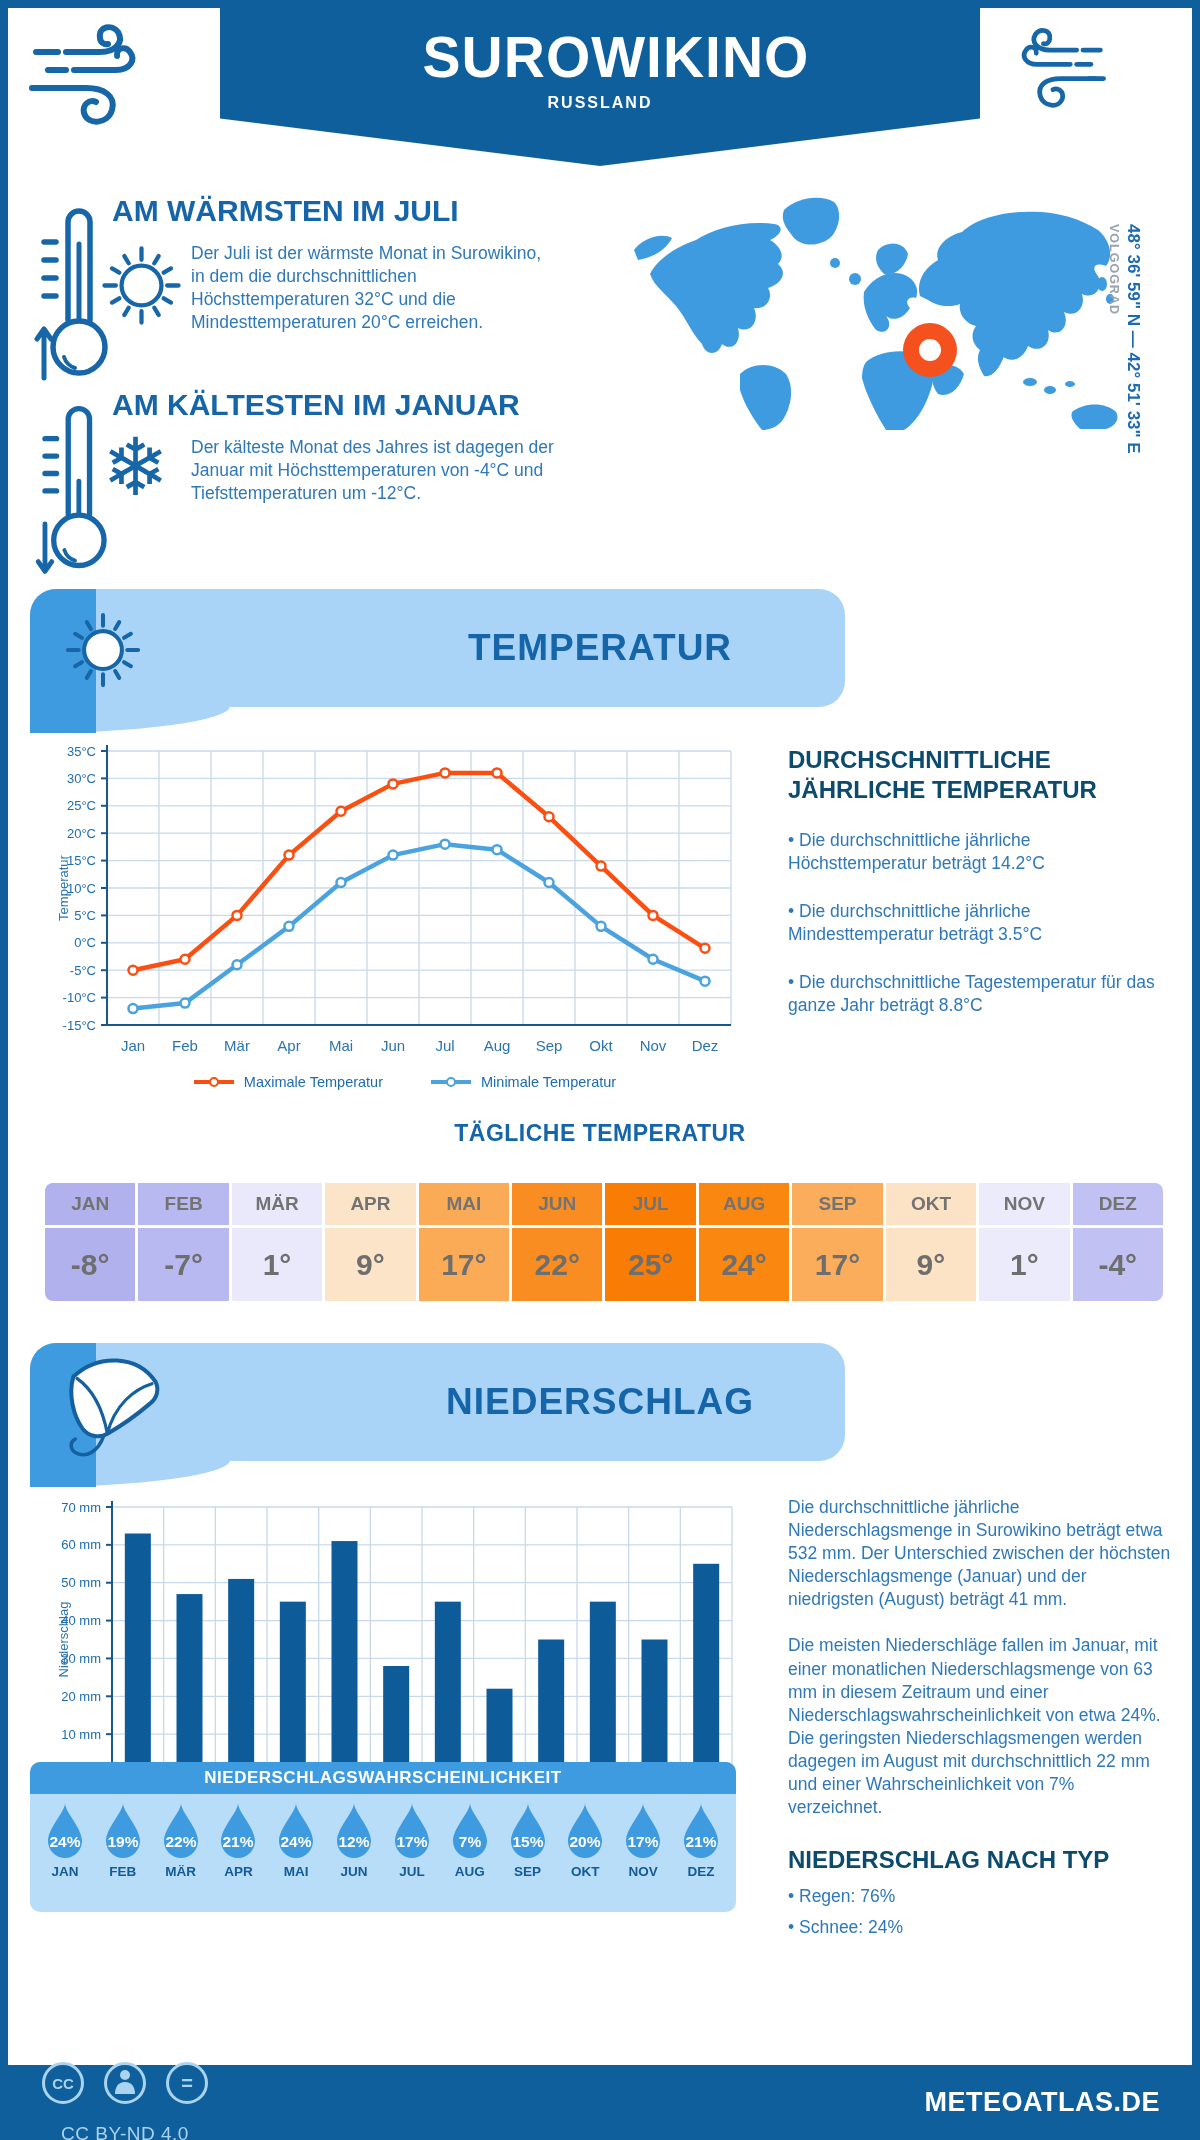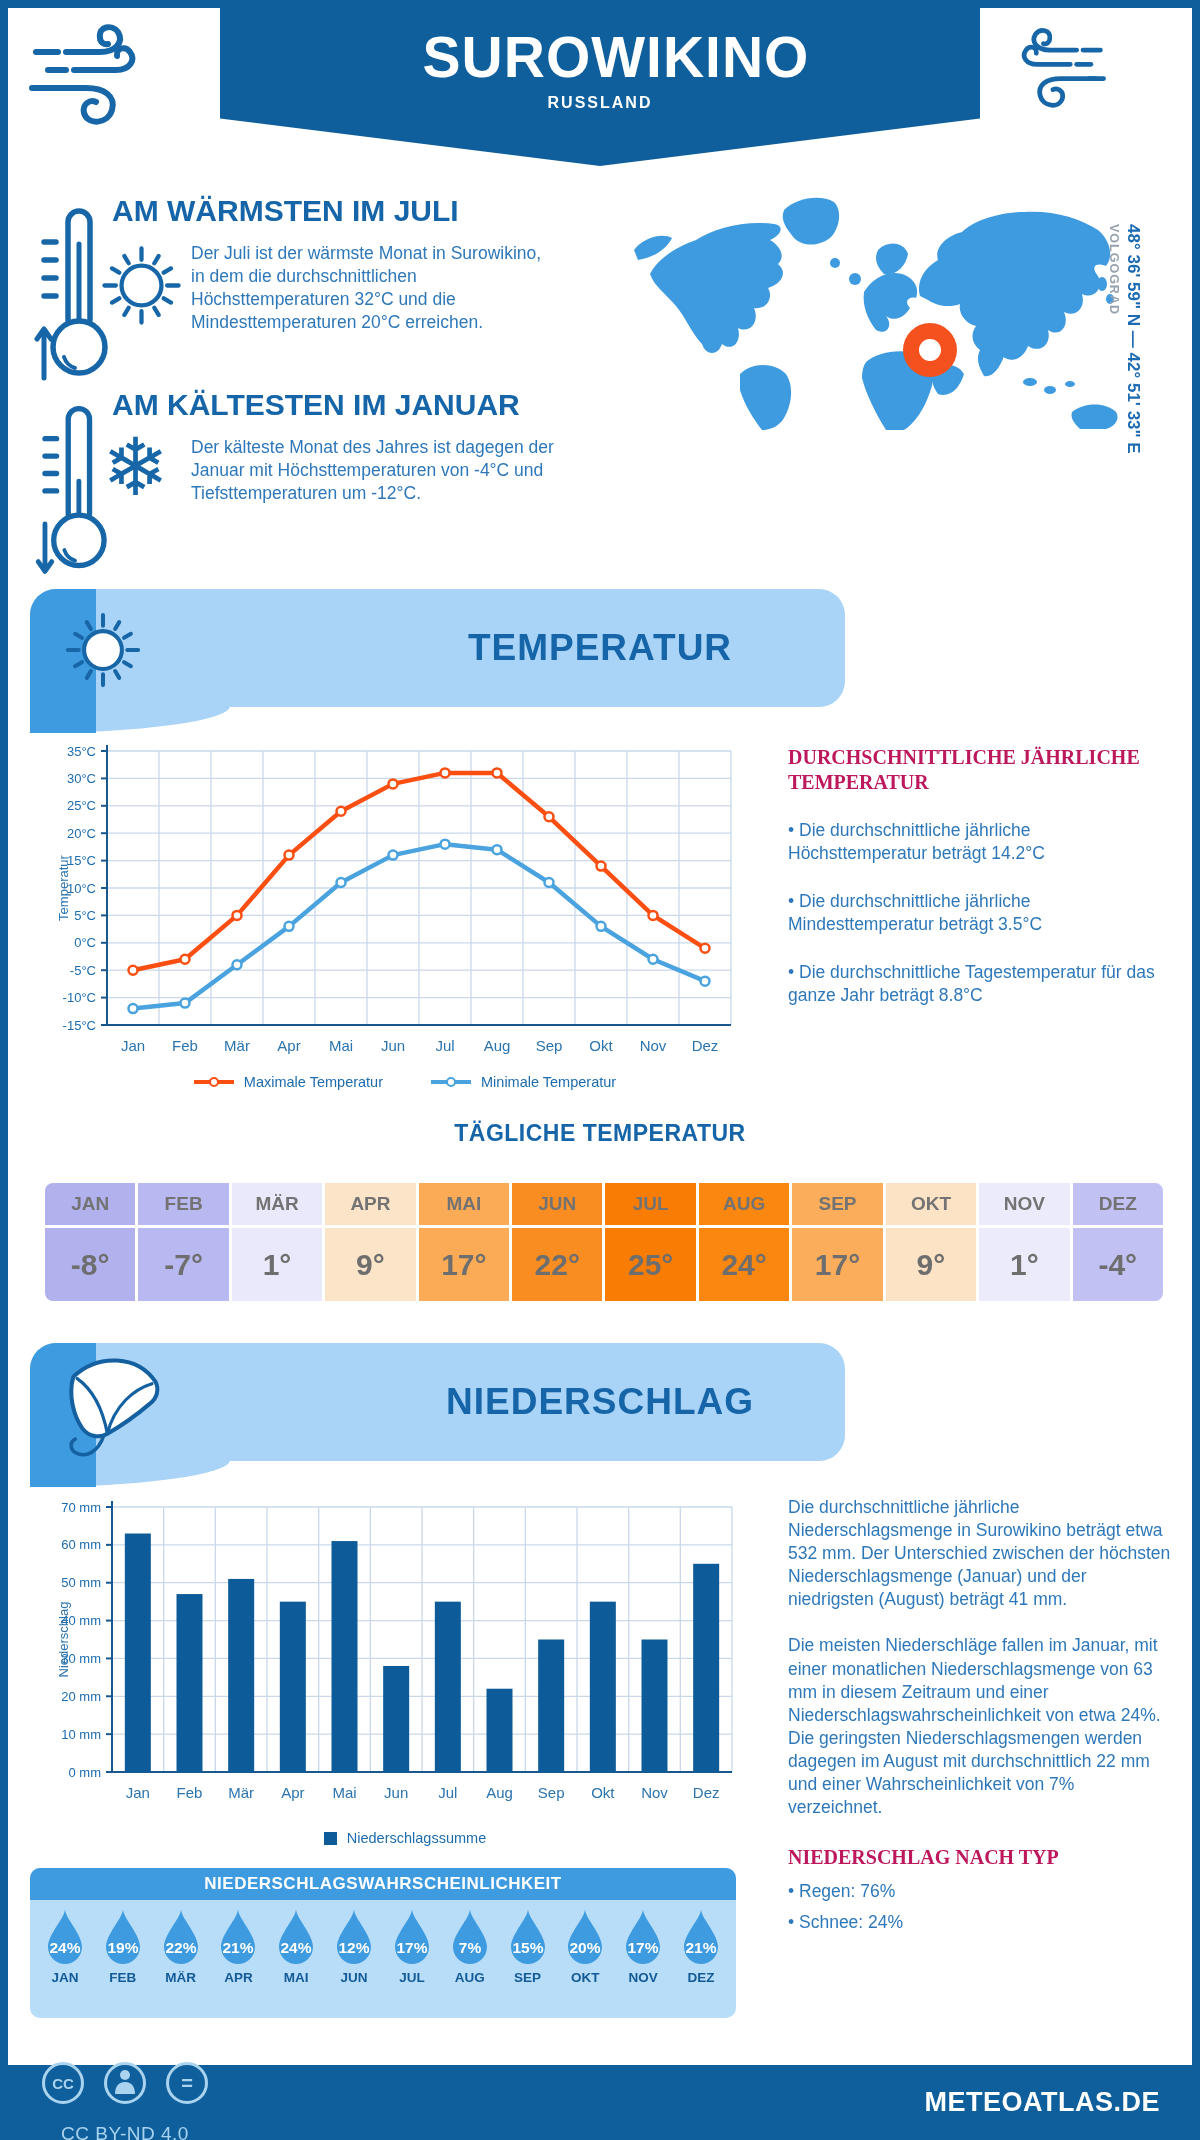--- a/index.html
+++ b/index.html
@@ -34,21 +34,21 @@
   .banner-tail-dark { position:absolute; left:0; top:117px; width:66px; height:27px; background:#3f9bdf; }
   .banner-title { position:absolute; left:0; top:0; width:1140px; height:118px; display:flex;
                   align-items:center; justify-content:center; font-size:37px; font-weight:800; color:#1565a8;
                   letter-spacing:1px; }
 
   svg text { font-family:"Liberation Sans", sans-serif; }
 
   .legend-row { display:flex; justify-content:center; gap:48px; align-items:center; }
   .legend-item { display:flex; align-items:center; gap:10px; font-size:14.5px; color:#1d6cae; }
 
-  .panel-heading { font-size:20px; font-weight:800; color:#be185d; line-height:1.25;font-family:Liberation Serif, serif; }
+  .panel-heading { font-size:24px; font-weight:800; color:#0c4a6e; line-height:1.25; }
   .panel-text { font-size:17.5px; line-height:1.32; color:#2e78ba; }
 
   .daily-heading { width:1200px; text-align:center; font-size:23px; font-weight:800; color:#1565a8; letter-spacing:0.5px; }
   .daily-table { display:grid; grid-template-columns:repeat(12,1fr); grid-template-rows:42px 73px; gap:3px;
                  width:1118px; border-radius:8px; overflow:hidden; }
   .daily-cell { display:flex; align-items:center; justify-content:center; font-weight:700; }
   .daily-cell.m { font-size:19px; color:#737373; }
   .daily-cell.v { font-size:30px; color:#6e6e6e; }
 
   .prob-box { width:706px; height:150px; background:#b7ddf9; border-radius:10px; overflow:hidden; }
@@ -397,21 +397,21 @@
     </div>
 
   <div class="abs" style="left:788px;top:1496px;width:385px">
     <div class="panel-text">Die durchschnittliche jährliche Niederschlagsmenge in Surowikino beträgt etwa 532 mm. Der Unterschied zwischen der höchsten Niederschlagsmenge (Januar) und der niedrigsten (August) beträgt 41 mm.</div>
     <div class="panel-text" style="margin-top:23px">Die meisten Niederschläge fallen im Januar, mit einer monatlichen Niederschlagsmenge von 63 mm in diesem Zeitraum und einer Niederschlagswahrscheinlichkeit von etwa 24%. Die geringsten Niederschlagsmengen werden dagegen im August mit durchschnittlich 22 mm und einer Wahrscheinlichkeit von 7% verzeichnet.</div>
     <div class="panel-heading" style="margin-top:26px">NIEDERSCHLAG NACH TYP</div>
     <div class="panel-text" style="margin-top:10px">• Regen: 76%</div>
     <div class="panel-text" style="margin-top:8px">• Schnee: 24%</div>
   </div>
 
-  <div class="abs prob-box" style="left:30px;top:1868px">
+  <div class="abs prob-box" style="left:30px;top:1762px">
     <div class="prob-header">NIEDERSCHLAGSWAHRSCHEINLICHKEIT</div>
     <div id="prob-row" class="prob-row">
         <div class="prob-col">
           <svg width="44" height="58" viewBox="0 0 44 58">
             <path d="M22,1 C22,10 5,26 5,39 A17,17 0 0 0 39,39 C39,26 22,10 22,1 Z" fill="#3f9bdf"></path>
             <text x="22" y="44.5" text-anchor="middle" font-size="15.5" font-weight="700" fill="#fff">24%</text>
           </svg>
           <div class="mon">JAN</div>
         </div>
         <div class="prob-col">

